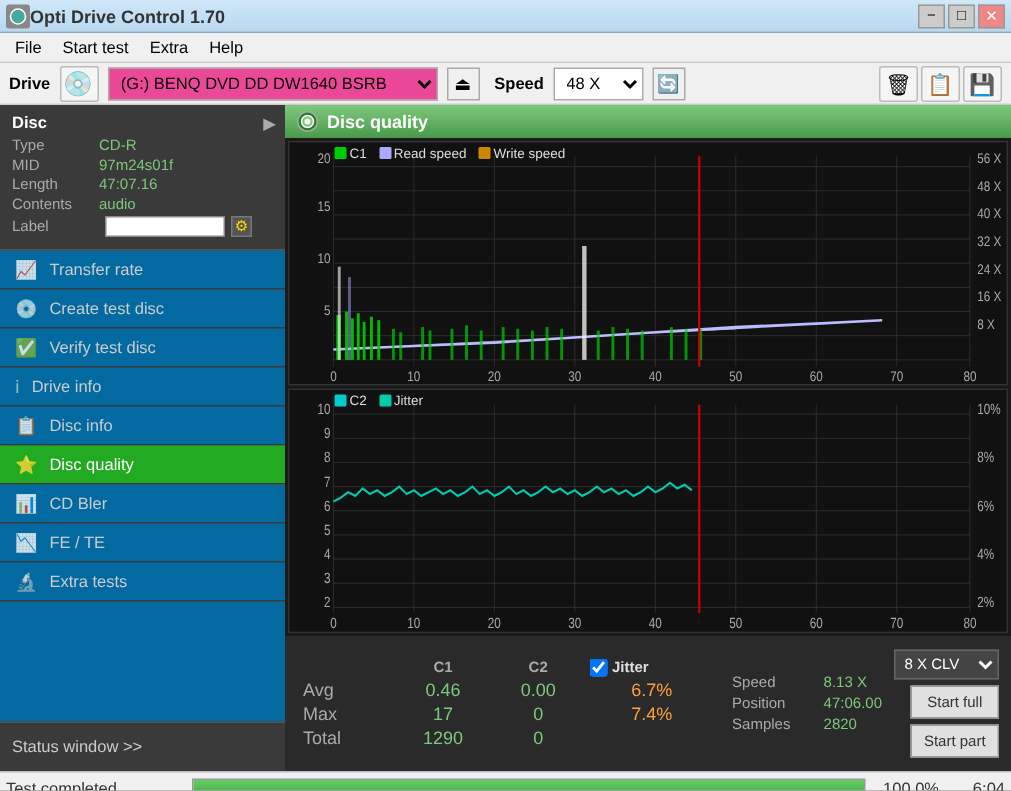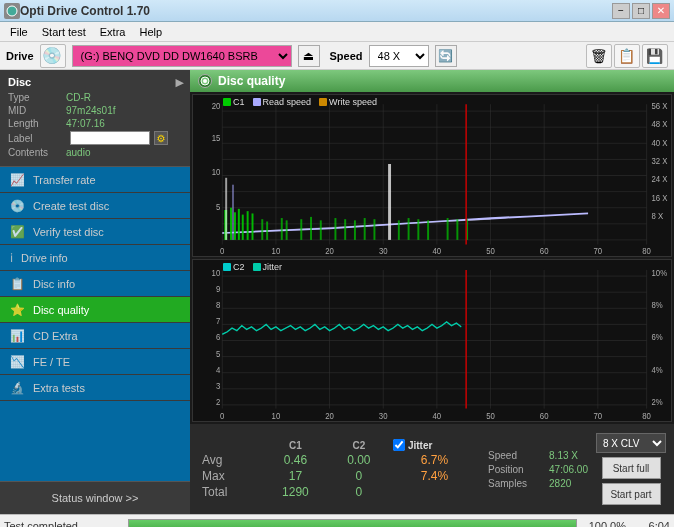--- a/index.html
+++ b/index.html
@@ -109,21 +109,20 @@
     .status-window-btn {
       height: 24px;
       background: #3a3a3a;
       display: flex;
       align-items: center;
       padding: 16px 8px;
       cursor: pointer;
       color: #ccc;
       font-size: 11px;
       border-top: 1px solid #555;
-      justify-content: center;
     }
 
     
     .content-area {
       flex: 1;
       background: #1a1a1a;
       display: flex;
       flex-direction: column;
       overflow: hidden;
     }
@@ -270,29 +269,29 @@
         <span class="disc-val">CD-R</span>
       </div>
       <div class="disc-row">
         <span class="disc-key">MID</span>
         <span class="disc-val">97m24s01f</span>
       </div>
       <div class="disc-row">
         <span class="disc-key">Length</span>
         <span class="disc-val">47:07.16</span>
       </div>
+      <div class="disc-row">
+        <span class="disc-key">Contents</span>
+        <span class="disc-val">audio</span>
+      </div>
       <div class="disc-row label-input-row">
         <span class="disc-key">Label</span>
         <input class="label-input" type="text" value="" style="">
         <button class="label-btn">⚙</button>
       </div>
-      <div class="disc-row">
-        <span class="disc-key">Contents</span>
-        <span class="disc-val">audio</span>
-      </div>
     </div>
 
     <div class="sidebar-menu">
       <div class="sidebar-item">
         <span class="si-icon">📈</span>
         <span>Transfer rate</span>
       </div>
       <div class="sidebar-item">
         <span class="si-icon">💿</span>
         <span>Create test disc</span>
@@ -308,21 +307,21 @@
       <div class="sidebar-item">
         <span class="si-icon">📋</span>
         <span>Disc info</span>
       </div>
       <div class="sidebar-item active">
         <span class="si-icon">⭐</span>
         <span>Disc quality</span>
       </div>
       <div class="sidebar-item">
         <span class="si-icon">📊</span>
-        <span>CD Extra</span>
+        <span>CD Bler</span>
       </div>
       <div class="sidebar-item">
         <span class="si-icon">📉</span>
         <span>FE / TE</span>
       </div>
       <div class="sidebar-item">
         <span class="si-icon">🔬</span>
         <span>Extra tests</span>
       </div>
     </div>
@@ -564,21 +563,21 @@
         <div class="speed-info-row">
           <span class="speed-info-label">Position</span>
           <span class="speed-info-val">47:06.00</span>
         </div>
         <div class="speed-info-row">
           <span class="speed-info-label">Samples</span>
           <span class="speed-info-val">2820</span>
         </div>
       </div>
 
-      <div style="display:flex;flex-direction:column;gap:4px;align-items:center;">
+      <div style="display:flex;flex-direction:column;gap:4px;align-items:flex-end;">
         <select class="clv-select">
           <option>8 X CLV</option>
           <option>4 X CLV</option>
           <option>12 X CLV</option>
         </select>
         <div class="action-buttons">
           <button class="action-btn">Start full</button>
           <button class="action-btn">Start part</button>
         </div>
       </div>

